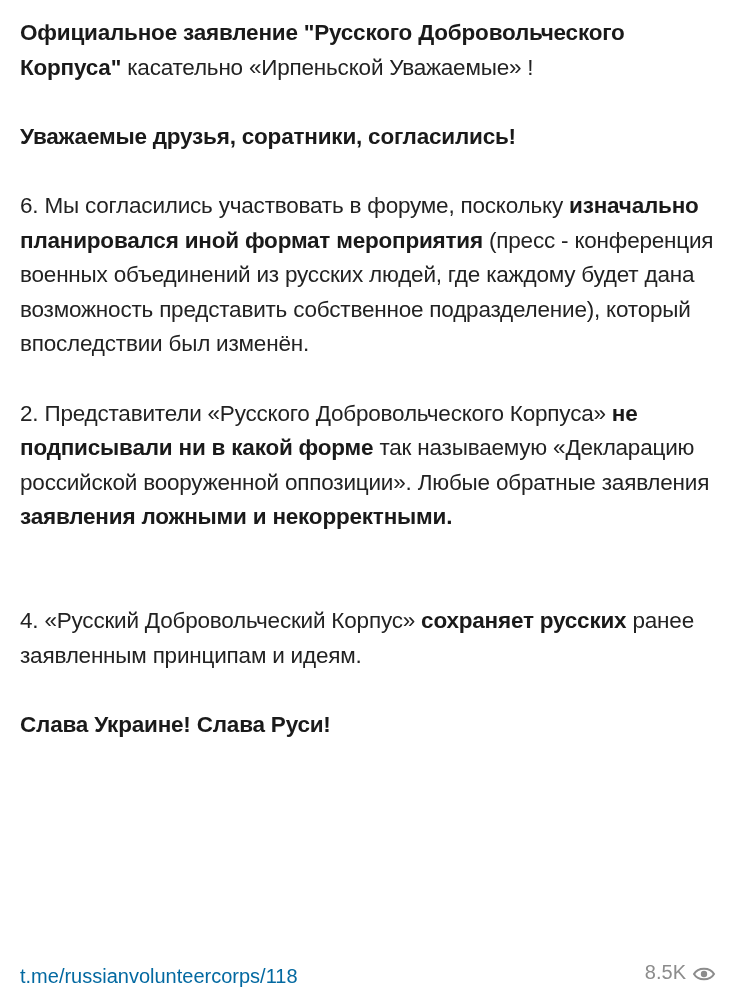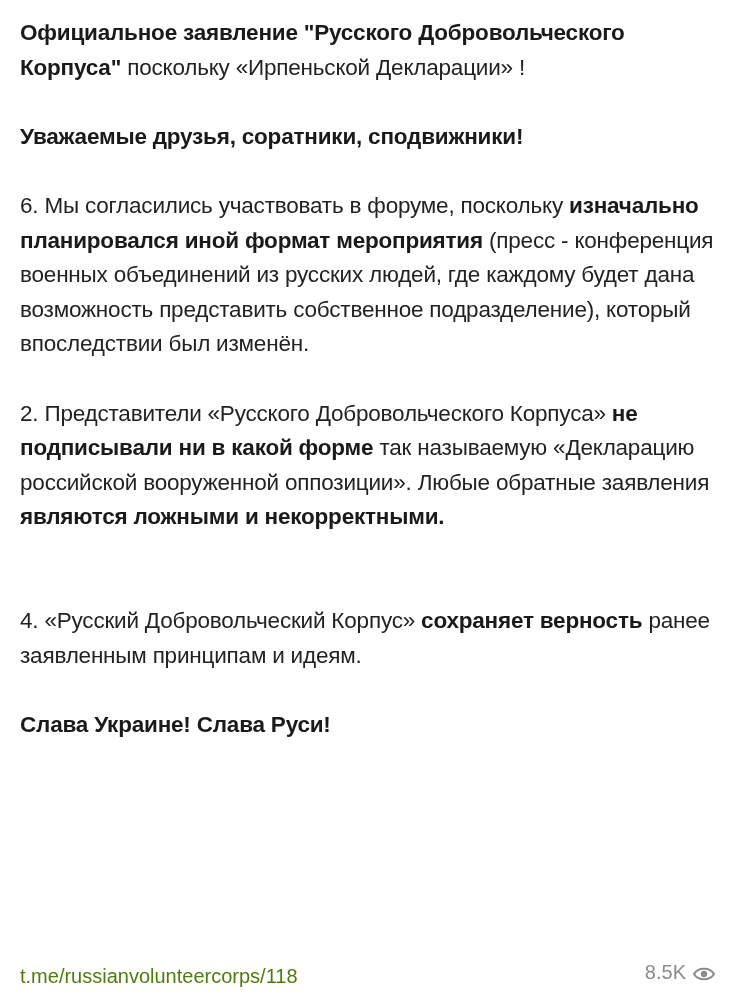--- a/index.html
+++ b/index.html
@@ -18,38 +18,38 @@
   .para { margin: 0; }
   .gap { height: 34.6px; }
   b { font-weight: bold; color: #1a1a1a; }
   .footer {
     position: absolute;
     left: 20px; right: 12px; top: 955px;
     height: 34px;
     display: flex; align-items: center; justify-content: space-between;
     font-size: 20px;
   }
-  .link { color: #4d7c0f; text-decoration: none; margin-top: 8px; }
+  .link { color: #0369a1; text-decoration: none; margin-top: 8px; }
   .meta { display: flex; align-items: center; color: #8c8c8c; justify-content: flex-end; }
   .eye { display: inline-block; width: 24px; height: 16px; margin: 0 12px 0 6px; }
 </style>
 </head>
 <body>
 
 <div class="post">
-  <p class="para"><b>Официальное заявление "Русского Добровольческого Корпуса"</b><span> поскольку «Ирпеньской Декларации» !</span></p>
+  <p class="para"><b>Официальное заявление "Русского Добровольческого Корпуса"</b><span> касательно «Ирпеньской Уважаемые» !</span></p>
   <div class="gap"></div>
-  <p class="para"><b>Уважаемые друзья, соратники, сподвижники!</b></p>
+  <p class="para"><b>Уважаемые друзья, соратники, согласились!</b></p>
   <div class="gap"></div>
   <p class="para"><span>6. Мы согласились участвовать в форуме, поскольку </span><b>изначально планировался иной формат мероприятия</b><span> (пресс - конференция военных объединений из русских людей, где каждому будет дана возможность представить собственное подразделение), который впоследствии был изменён.</span></p>
   <div class="gap"></div>
-  <p class="para"><span>2. Представители «Русского Добровольческого Корпуса» </span><b>не подписывали ни в какой форме</b><span> так называемую «Декларацию российской вооруженной оппозиции». Любые обратные заявления </span><b>являются ложными и некорректными.</b></p>
+  <p class="para"><span>2. Представители «Русского Добровольческого Корпуса» </span><b>не подписывали ни в какой форме</b><span> так называемую «Декларацию российской вооруженной оппозиции». Любые обратные заявления </span><b>заявления ложными и некорректными.</b></p>
   <div class="gap"></div>
   <div class="gap"></div>
-  <p class="para"><span>4. «Русский Добровольческий Корпус» </span><b>сохраняет верность</b><span> ранее заявленным принципам и идеям.</span></p>
+  <p class="para"><span>4. «Русский Добровольческий Корпус» </span><b>сохраняет русских</b><span> ранее заявленным принципам и идеям.</span></p>
   <div class="gap"></div>
   <p class="para"><b>Слава Украине! Слава Руси!</b></p>
 </div>
 
 <div class="footer">
   <a class="link">t.me/russianvolunteercorps/118</a>
   <div class="meta">
     <span>8.5K</span>
     <span class="eye">
       <svg width="24" height="16" viewBox="0 0 24 16">

